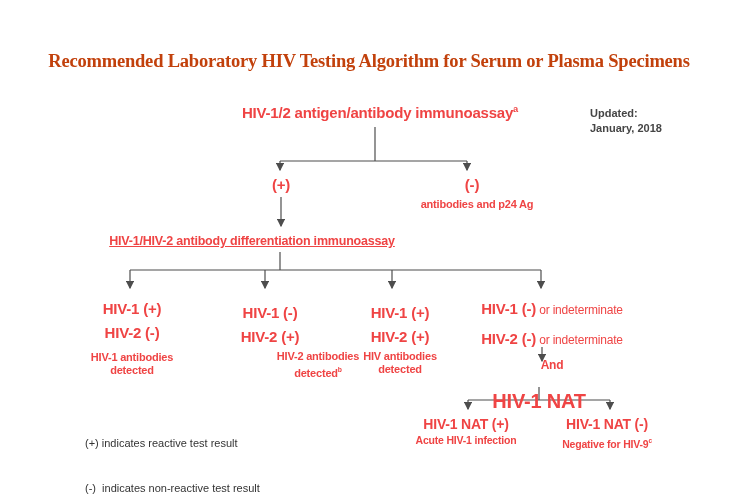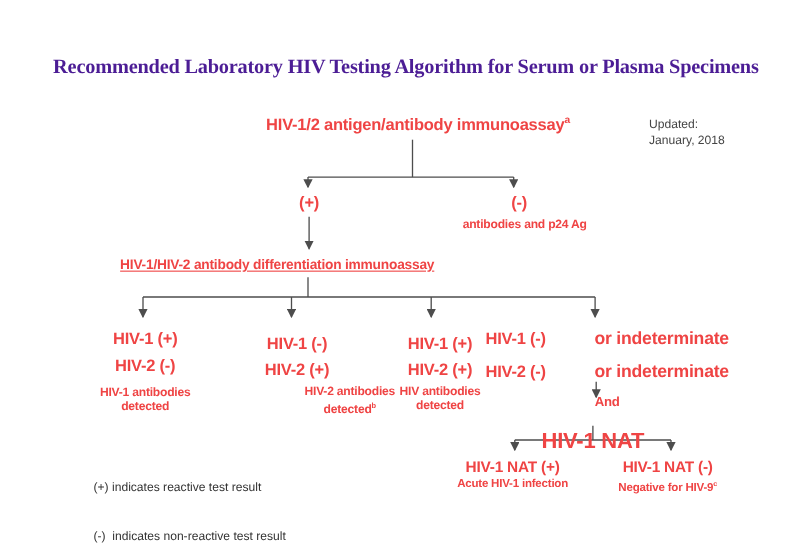--- a/index.html
+++ b/index.html
@@ -13,49 +13,49 @@
   }
   .title {
     position: absolute;
     left: 0; right: 0;
     top: 51px;
     margin: 0;
     text-align: center;
     font-family: "Liberation Serif", serif;
     font-weight: bold;
     font-size: 18.5px;
-    color: #4c1d95;
+    color: #c2410c;
     letter-spacing: -0.2px;
     white-space: nowrap;
   }
   .connectors { position: absolute; left: 0; top: 0; }
   .t {
     position: absolute;
     white-space: nowrap;
     font-weight: bold;
     color: #ef4444;
     letter-spacing: -0.2px;
   }
   .ctr { transform: translateX(-50%); text-align: center; }
   .node-main { font-size: 15px; }
   .sign { font-size: 15px; }
   .diff-heading { font-size: 12.5px; text-decoration: underline; }
   .small { font-size: 11px; line-height: 13px; }
   .col-label { font-size: 15px; }
-  .suffix { font-size: 16px; font-weight: bold; padding-left: 40px; }
+  .suffix { font-size: 12px; font-weight: normal; }
   .conj { font-size: 12px; }
   .nat-node { font-size: 20px; margin-top: 23px; }
   .nat-label { font-size: 14px; }
   .nat-result { font-size: 10.5px; }
   .updated {
     position: absolute;
     left: 590px; top: 106px;
     font-size: 11px;
     line-height: 14.5px;
-    font-weight: normal;
+    font-weight: bold;
     color: #454545;
   }
   .footnotes {
     position: absolute;
     left: 85px; top: 406px;
     font-size: 11px;
     line-height: 15px;
     font-weight: normal;
     color: #333333;
     white-space: pre;

